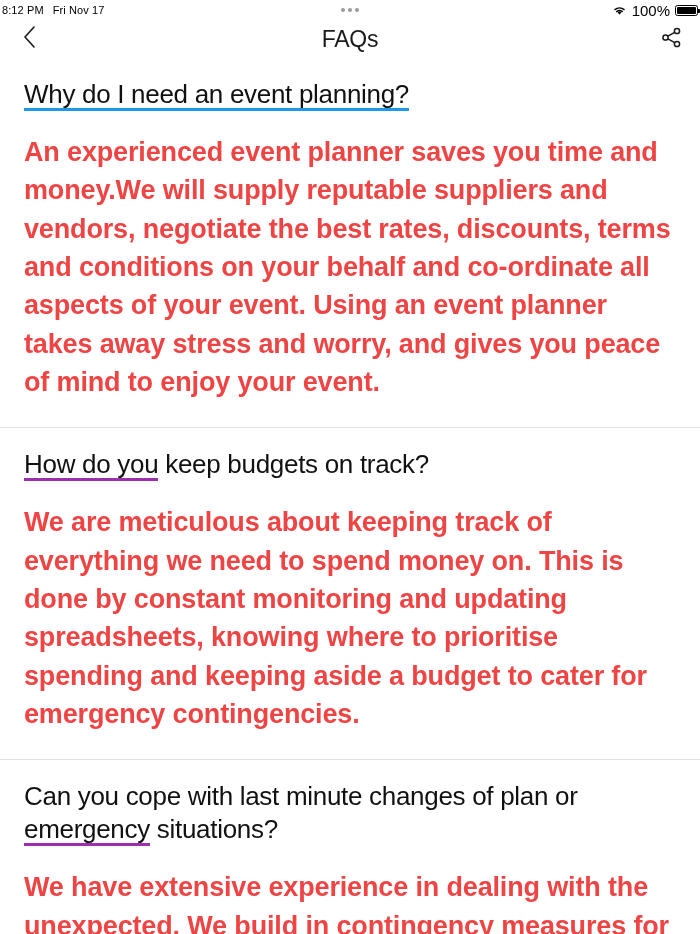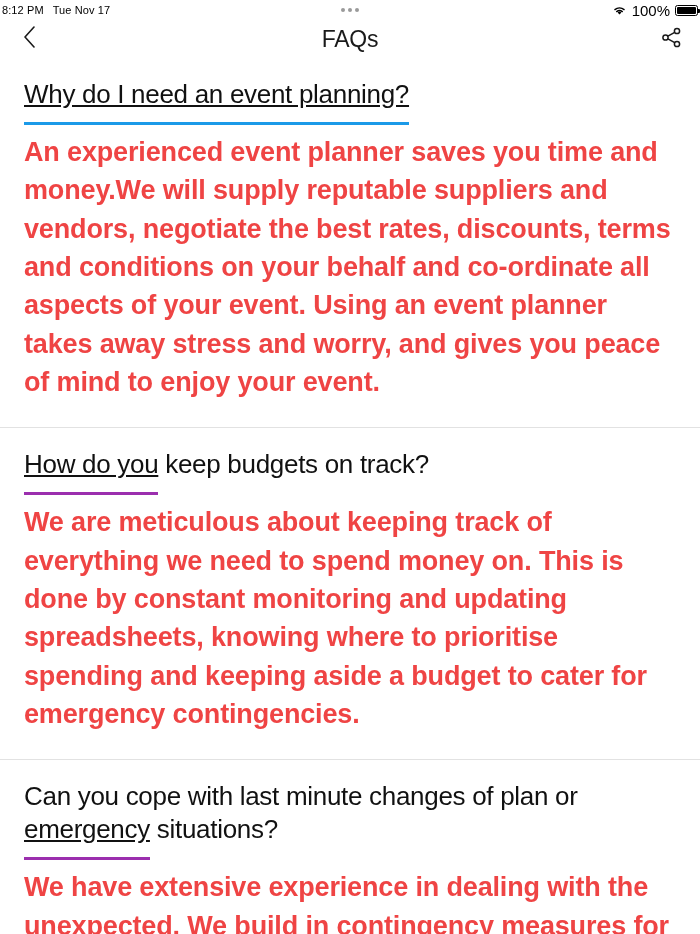--- a/index.html
+++ b/index.html
@@ -135,25 +135,24 @@
     font-size: 26px;
     line-height: 1.27;
     color: #111111;
     font-weight: 400;
     letter-spacing: -0.3px;
     margin-bottom: 22px;
     display: block;
   }
   .faq-question .hl {
     display: inline;
-    padding-bottom: 16px;
+    padding-bottom: 2px;
     background-repeat: no-repeat;
     background-position: 0 100%;
     background-size: 100% 3px;
-    text-decoration: underline;
   }
   .hl.blue { background-image: linear-gradient(#1b9ae8, #1b9ae8); }
   .hl.purple { background-image: linear-gradient(#9b2fae, #9b2fae); }
   .faq-answer {
     font-size: 27px;
     line-height: 1.42;
     color: #ef4444;
     letter-spacing: -0.15px;
     font-weight: bold;
   }
@@ -164,21 +163,21 @@
   }
 </style>
 </head>
 <body>
 
 <div class="device">
 
   <div class="status-bar">
     <div class="status-left">
       <span>8:12 PM</span>
-      <span>Tue Nov 17</span>
+      <span>Fri Nov 17</span>
     </div>
     <div class="status-center">
       <span class="dots">
           <i></i>
           <i></i>
           <i></i>
         </span>
     </div>
     <div class="status-right">
       <span class="wifi-icon">

